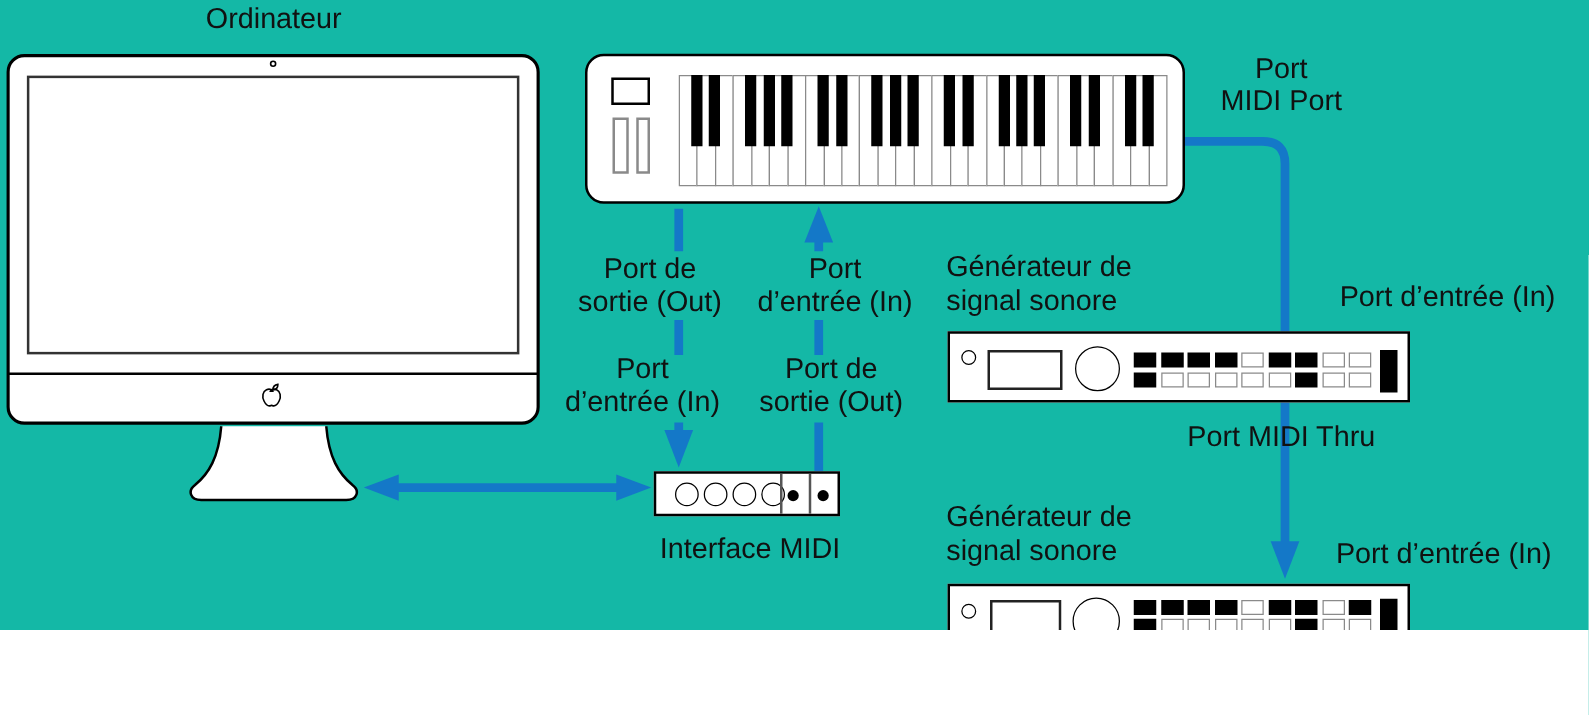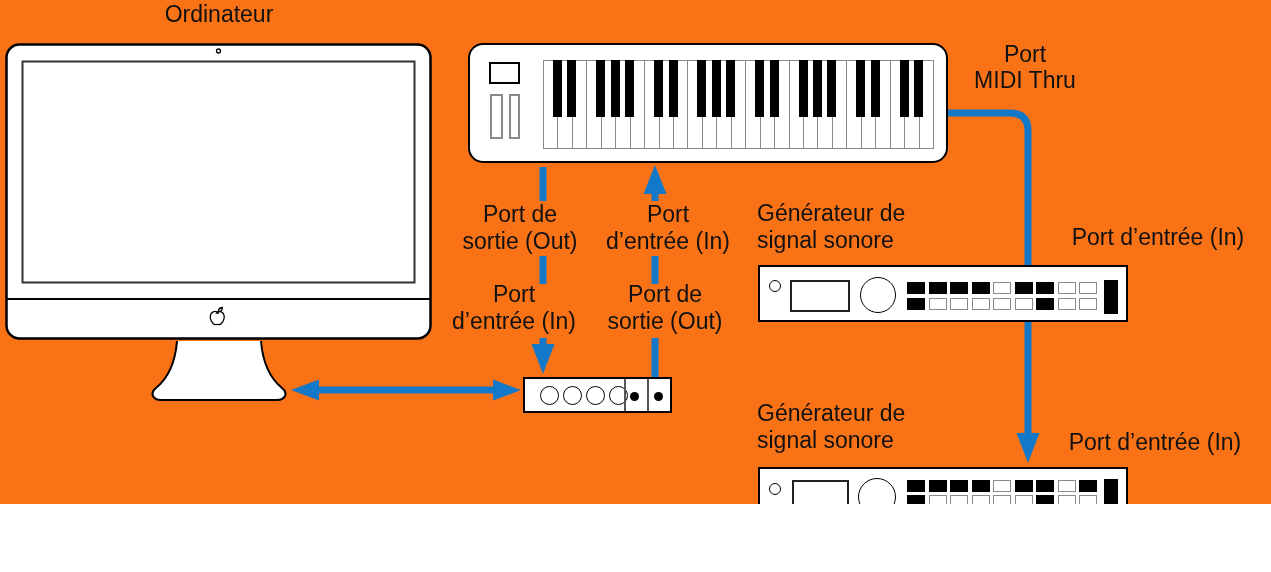--- a/index.html
+++ b/index.html
@@ -1,16 +1,16 @@
 <!DOCTYPE html>
 <html style="--accent: #1478C8;"><head>
 <meta charset="utf-8">
 <style>
   html,body{margin:0;padding:0;background:#fff;}
-  #canvas{position:relative;width:1271px;height:504px;background:#f97316;overflow:hidden;
+  #canvas{position:relative;width:1271px;height:504px;background:#14b8a6;overflow:hidden;
           font-family:"Liberation Sans",sans-serif;color:#111;}
   svg{position:absolute;left:0;top:0;overflow:visible;}
   .layer-connectors{z-index:1;}
   .layer-device{z-index:2;}
   .label{position:absolute;z-index:3;font-size:23px;line-height:27px;text-align:center;white-space:nowrap;}
   .label.left{text-align:left;}
   .box{position:absolute;z-index:2;background:#fff;border:2px solid #000;box-sizing:border-box;}
   
   #keyboard{left:468px;top:43px;width:480px;height:120px;border-width:2.5px;border-radius:15px;}
   #kb-display{position:absolute;left:19px;top:17px;width:31px;height:22px;border:2px solid #000;box-sizing:border-box;background:#fff;}
@@ -210,21 +210,21 @@
       <div class="btn on" style="left: 254.5px; top: 71px;"></div>
       <div class="btn off" style="left: 276px; top: 71px;"></div>
       <div class="btn off" style="left: 297.5px; top: 71px;"></div>
       <div class="btn on" style="left: 319px; top: 71px;"></div>
     </div>
 
   <div class="label" style="left:119px;top:0;width:200px;line-height:28px;">Ordinateur</div>
 
   <div class="label" style="left:945px;top:41px;width:160px;line-height:26px;">
     <div>Port</div>
-    <div>MIDI Thru</div>
+    <div>MIDI Port</div>
   </div>
 
   <div class="label" style="left:430px;top:201px;width:180px;">
     <div>Port de</div>
     <div>sortie (Out)</div>
   </div>
   <div class="label" style="left:578px;top:201px;width:180px;">
     <div>Port</div>
     <div>d’entrée (In)</div>
   </div>
@@ -236,20 +236,22 @@
     <div>Port de</div>
     <div>sortie (Out)</div>
   </div>
 
   <div class="label left" style="left:757px;top:200px;width:220px;">
     <div>Générateur de</div>
     <div>signal sonore</div>
   </div>
   <div class="label" style="left:1046px;top:224px;width:224px;">Port d’entrée (In)</div>
 
+  <div class="label" style="left:925px;top:336px;width:200px;">Port MIDI Thru</div>
 
   <div class="label left" style="left:757px;top:400px;width:220px;">
     <div>Générateur de</div>
     <div>signal sonore</div>
   </div>
   <div class="label" style="left:1043px;top:429px;width:224px;">Port d’entrée (In)</div>
 
+  <div class="label" style="left:500px;top:425px;width:200px;">Interface MIDI</div>
 </div>
 
 </body></html>

